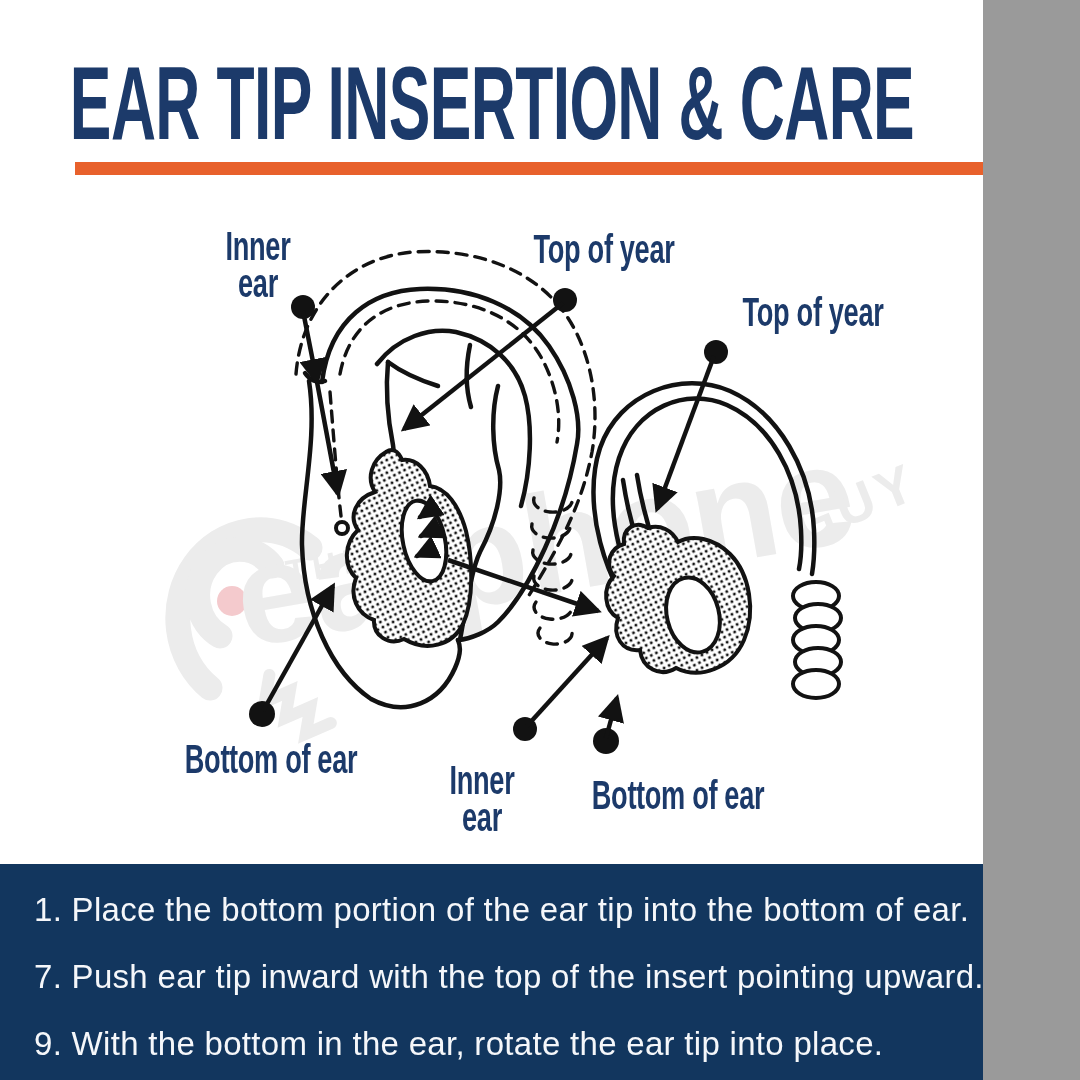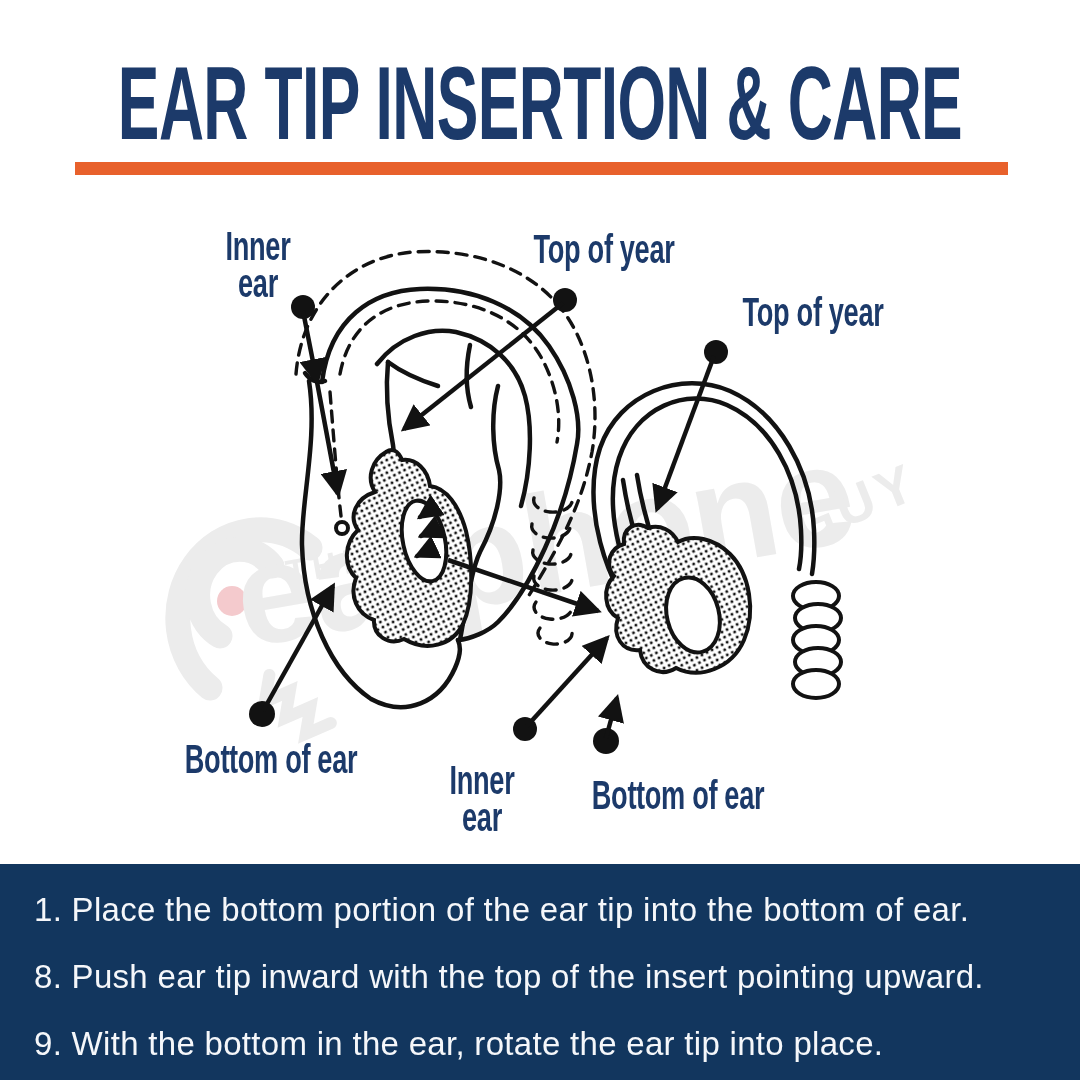--- a/index.html
+++ b/index.html
@@ -1,17 +1,17 @@
 <!DOCTYPE html>
 <html><head>
 <meta charset="utf-8">
 <style>
   html,body{margin:0;padding:0;background:#9a9a9a;}
   #canvas{
-    position:relative;width:1080px;height:1080px;background:#ffffff;
+    position:relative;width:983px;height:1080px;background:#ffffff;
     overflow:hidden;font-family:"Liberation Sans",sans-serif;
   }
   
   .title{
     position:absolute;left:50%;top:44px;white-space:nowrap;
     font-size:104px;font-weight:bold;letter-spacing:-1px;color:#1C3A6A;
     transform:translateX(-50%) scaleX(0.60);transform-origin:center;
   }
   .rule{
     position:absolute;left:75px;top:162px;width:933px;height:13px;background:#E8612C;
@@ -157,17 +157,17 @@
   <div class="lbl" style="left:813px;top:294px;">Top of year</div>
   <div class="lbl" style="left:271px;top:741px;">Bottom of ear</div>
   <div class="lbl" style="left:482px;top:762px;">
     <div>Inner</div>
     <div>ear</div>
   </div>
   <div class="lbl" style="left:678px;top:777px;">Bottom of ear</div>
 
   <div class="footer">
     <div class="step">1. Place the bottom portion of the ear tip into the bottom of ear.</div>
-    <div class="step">8. Push ear tip inward with the top of the insert pointing upward.</div>
+    <div class="step">7. Push ear tip inward with the top of the insert pointing upward.</div>
     <div class="step">9. With the bottom in the ear, rotate the ear tip into place.</div>
   </div>
 
 </div>
 
 </body></html>

